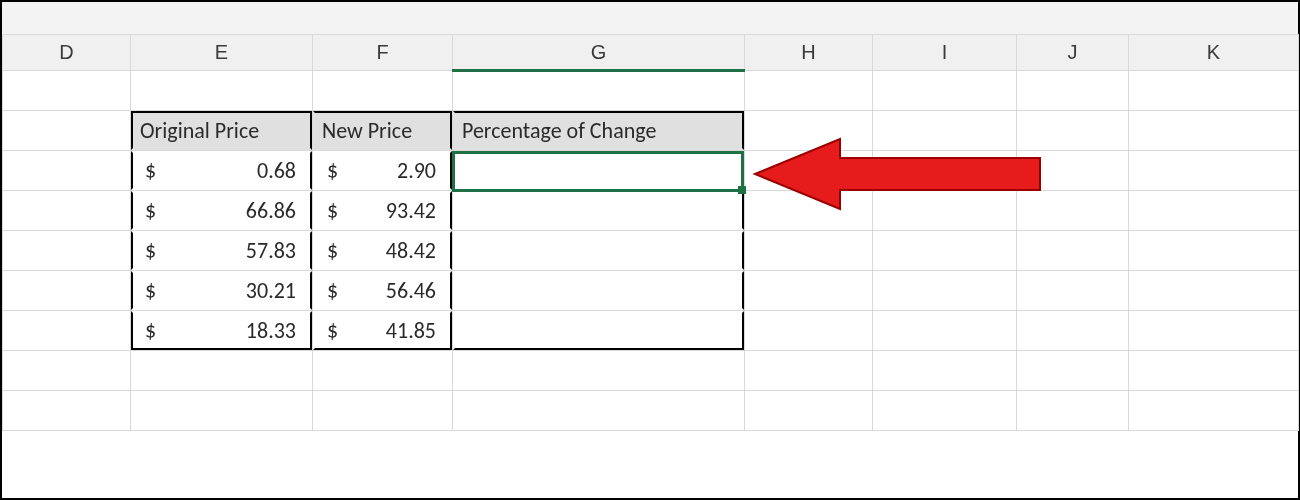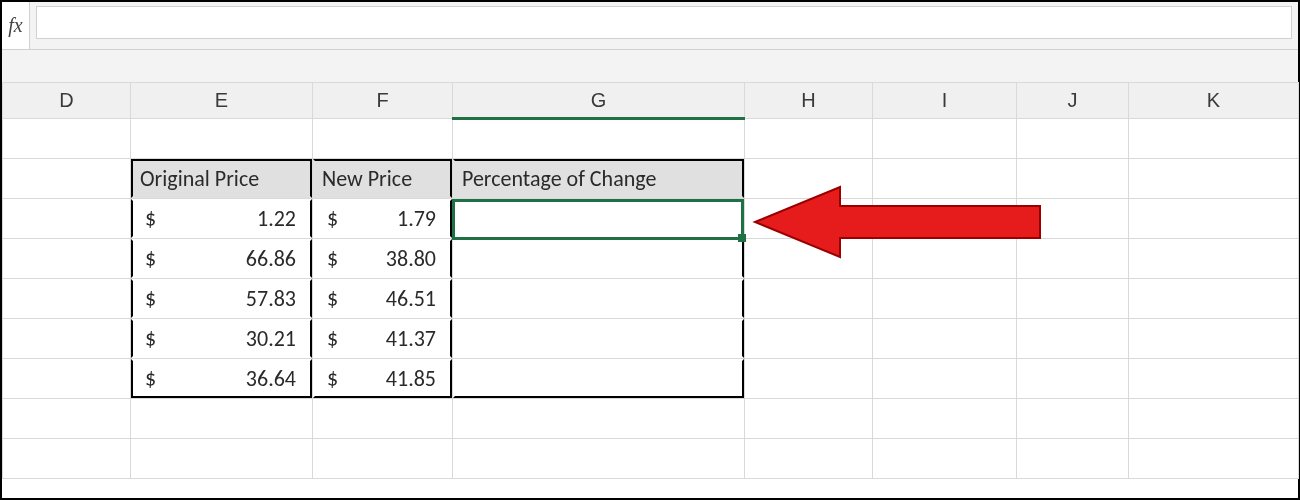--- a/index.html
+++ b/index.html
@@ -108,24 +108,20 @@
   .arrow {
     position: absolute;
     pointer-events: none;
   }
 </style>
 </head>
 <body>
 
 <div class="frame">
 
-  <div class="fxbar">
-    <div class="fxlabel">fx</div>
-    <div class="fxinput"></div>
-  </div>
   <div class="gap"></div>
 
   <div class="sheet">
     <table class="grid">
       <colgroup>
         <col style="width:128px">
           <col style="width:182px">
           <col style="width:140px">
         <col style="width:292px">
           <col style="width:128px">
@@ -206,29 +202,29 @@
       </tr>
 
       <tr>
         <td>
               <div class="cell"></div>
             </td>
         <td class="b-l b-r">
               <div class="cell">
                 <div class="money">
                   <span class="sym">$</span>
-                  <span class="amt">1.22</span>
-                </div>
-              </div>
-            </td>
-        <td class="b-r">
-              <div class="cell">
-                <div class="money">
-                  <span class="sym">$</span>
-                  <span class="amt">1.79</span>
+                  <span class="amt">0.68</span>
+                </div>
+              </div>
+            </td>
+        <td class="b-r">
+              <div class="cell">
+                <div class="money">
+                  <span class="sym">$</span>
+                  <span class="amt">2.90</span>
                 </div>
               </div>
             </td>
         <td class="b-r">
               <div class="cell">
                 <span></span>
               </div>
             </td>
         <td>
               <div class="cell"></div>
@@ -253,21 +249,21 @@
                 <div class="money">
                   <span class="sym">$</span>
                   <span class="amt">66.86</span>
                 </div>
               </div>
             </td>
         <td class="b-r">
               <div class="cell">
                 <div class="money">
                   <span class="sym">$</span>
-                  <span class="amt">38.80</span>
+                  <span class="amt">93.42</span>
                 </div>
               </div>
             </td>
         <td class="b-r">
               <div class="cell">
                 <span></span>
               </div>
             </td>
         <td>
               <div class="cell"></div>
@@ -292,21 +288,21 @@
                 <div class="money">
                   <span class="sym">$</span>
                   <span class="amt">57.83</span>
                 </div>
               </div>
             </td>
         <td class="b-r">
               <div class="cell">
                 <div class="money">
                   <span class="sym">$</span>
-                  <span class="amt">46.51</span>
+                  <span class="amt">48.42</span>
                 </div>
               </div>
             </td>
         <td class="b-r">
               <div class="cell">
                 <span></span>
               </div>
             </td>
         <td>
               <div class="cell"></div>
@@ -331,21 +327,21 @@
                 <div class="money">
                   <span class="sym">$</span>
                   <span class="amt">30.21</span>
                 </div>
               </div>
             </td>
         <td class="b-r">
               <div class="cell">
                 <div class="money">
                   <span class="sym">$</span>
-                  <span class="amt">41.37</span>
+                  <span class="amt">56.46</span>
                 </div>
               </div>
             </td>
         <td class="b-r">
               <div class="cell">
                 <span></span>
               </div>
             </td>
         <td>
               <div class="cell"></div>
@@ -362,21 +358,21 @@
       </tr>
 
       <tr>
         <td>
               <div class="cell"></div>
             </td>
         <td class="b-l b-r b-b">
               <div class="cell">
                 <div class="money">
                   <span class="sym">$</span>
-                  <span class="amt">36.64</span>
+                  <span class="amt">18.33</span>
                 </div>
               </div>
             </td>
         <td class="b-r b-b">
               <div class="cell">
                 <div class="money">
                   <span class="sym">$</span>
                   <span class="amt">41.85</span>
                 </div>
               </div>

